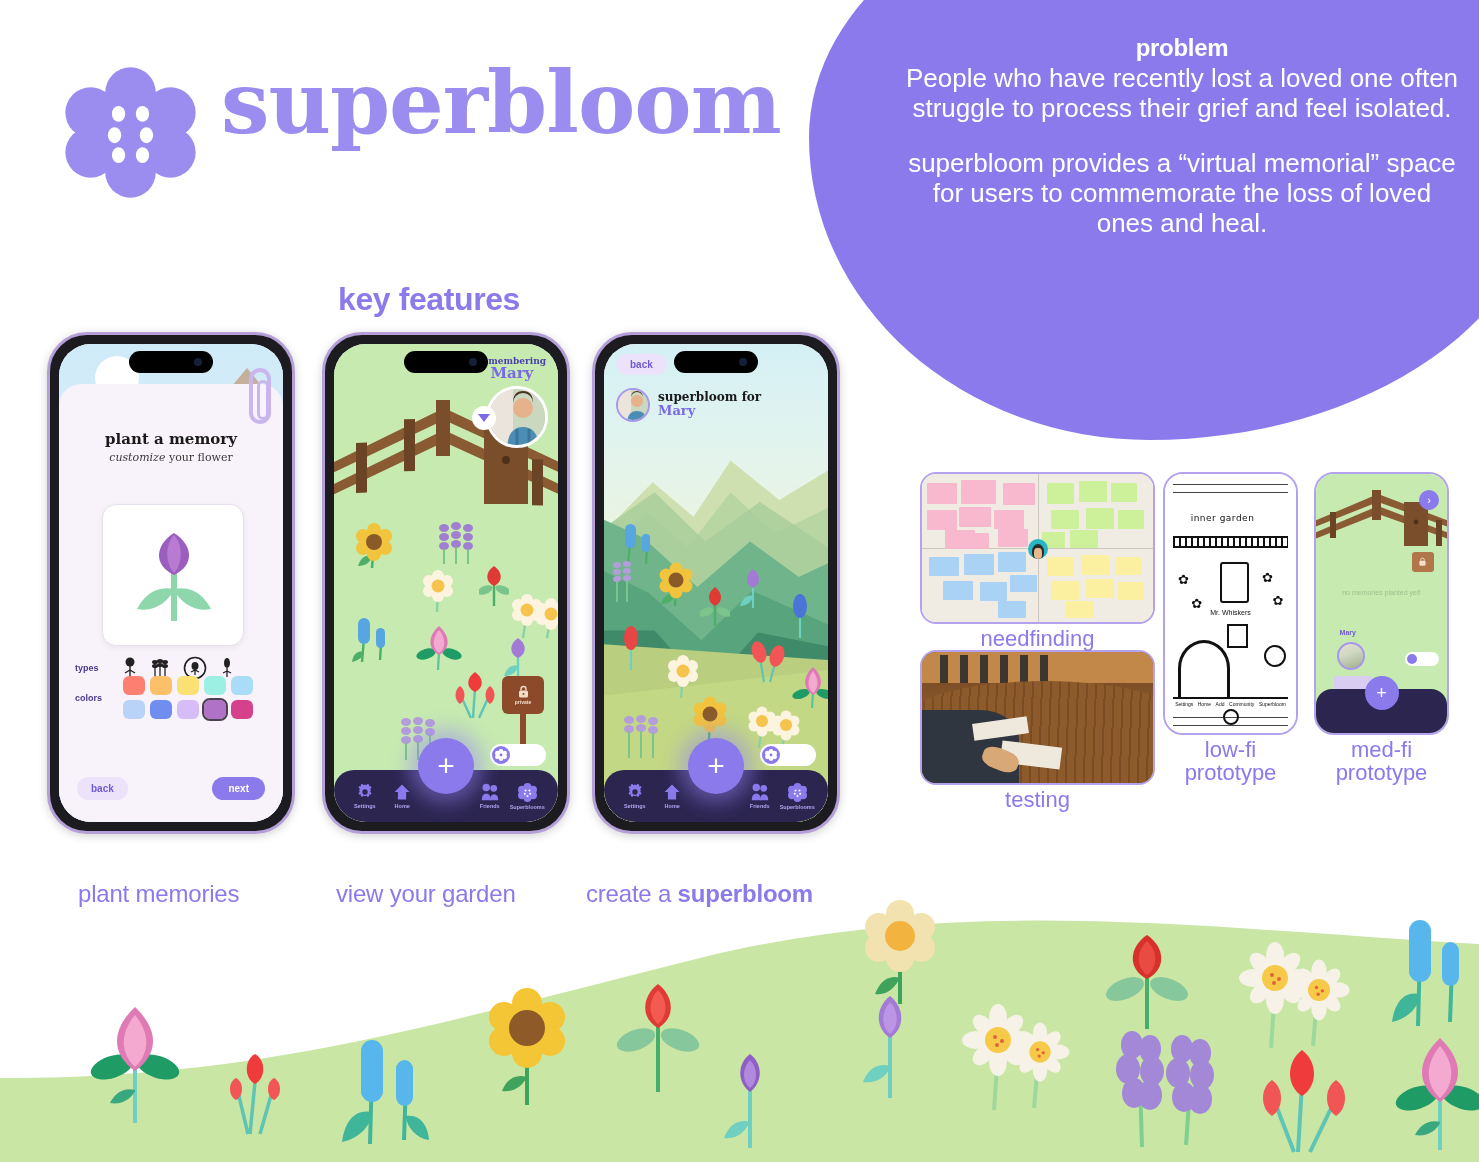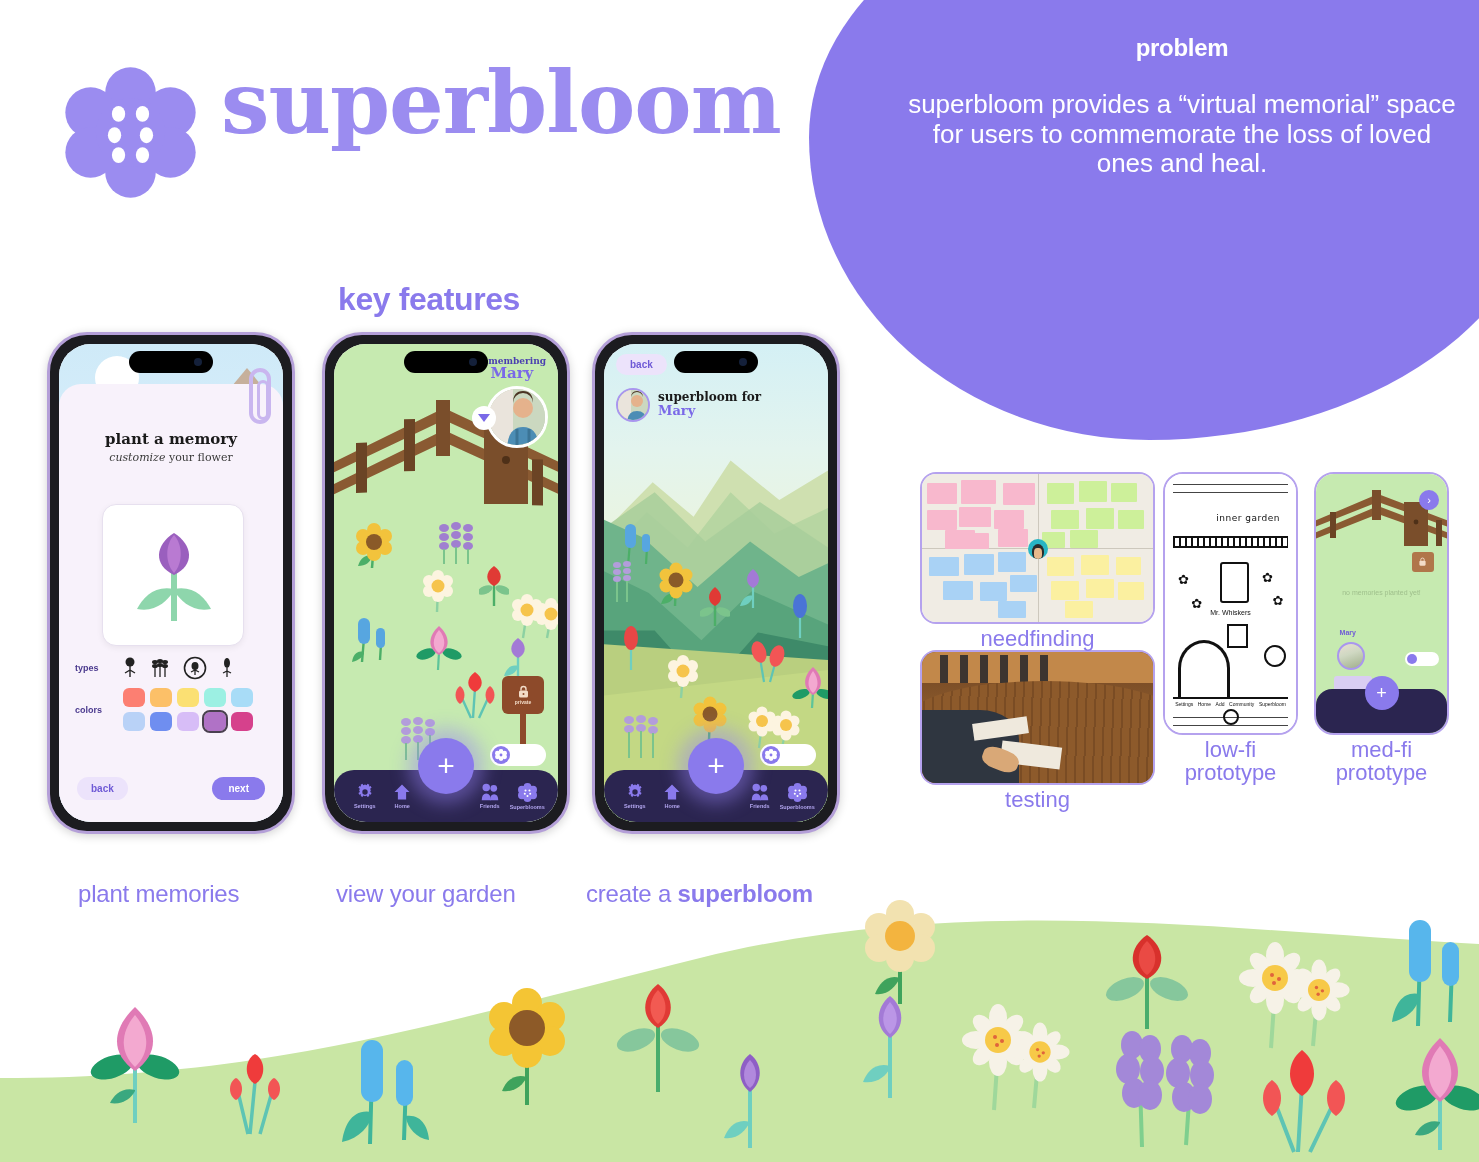--- a/index.html
+++ b/index.html
@@ -185,21 +185,21 @@
   .testing .card1{position:absolute;left:22%;top:52%;width:24%;height:13%;background:#efe9dd;transform:rotate(-8deg);}
   .testing .card2{position:absolute;left:34%;top:70%;width:26%;height:17%;background:#efe9dd;transform:rotate(7deg);}
   .testing .arm{position:absolute;left:0;top:44%;width:42%;height:56%;background:#2f3640;border-radius:0 40% 0 0;}
   .testing .hand{position:absolute;left:26%;top:74%;width:16%;height:16%;border-radius:40%;background:#d9a877;transform:rotate(20deg);}
   .testing .top{position:absolute;left:0;right:0;top:0;height:24%;background:#c2884a;}
   .testing .legs{position:absolute;left:8%;top:2%;width:50%;height:22%;background:repeating-linear-gradient(90deg,#3d3530 0 8px,#c2884a 8px 20px);}
 
   
   .lofi{position:relative;width:100%;height:100%;background:#fff;}
   .lofi .ln{position:absolute;left:6%;right:6%;height:1px;background:#444;}
-  .lofi .ttl{position:absolute;left:0;right:16px;top:15%;text-align:right;font-family:"DejaVu Sans",sans-serif;font-size:9px;color:#111;letter-spacing:.5px;}
+  .lofi .ttl{position:absolute;left:0;right:16px;top:15%;text-align:center;font-family:"DejaVu Sans",sans-serif;font-size:9px;color:#111;letter-spacing:.5px;}
   .lofi .fence{position:absolute;left:6%;right:6%;top:24%;height:12px;background:repeating-linear-gradient(90deg,#111 0 2px,transparent 2px 6px);border-top:2px solid #111;border-bottom:2px solid #111;}
   .lofi .box{position:absolute;left:42%;top:34%;width:22%;height:16%;border:2px solid #111;border-radius:3px;}
   .lofi .whisk{position:absolute;left:0;right:0;top:52%;text-align:center;font-size:7px;color:#111;}
   .lofi .bench{position:absolute;left:47%;top:58%;width:16%;height:9%;border:2px solid #111;}
   .lofi .arch{position:absolute;left:10%;top:64%;width:40%;height:22%;border:3px solid #111;border-radius:60% 60% 0 0;border-bottom:none;}
   .lofi .circ{position:absolute;right:8%;top:66%;width:22px;height:22px;border:2px solid #111;border-radius:50%;}
   .lofi .navln{position:absolute;left:6%;right:6%;top:86%;height:2px;background:#111;}
   .lofi .navi{position:absolute;left:6%;right:6%;top:87.5%;display:flex;justify-content:space-around;}
   .lofi .navi i{font-style:normal;font-size:5px;color:#111;text-align:center;}
   .lofi .home{position:absolute;left:50%;transform:translateX(-50%);bottom:3%;width:16px;height:16px;border:2px solid #111;border-radius:50%;}
@@ -429,20 +429,21 @@
     <path d="M55 96 C42 93 34 101 30 109 C42 111 51 105 55 97Z" fill="#3aa87f"></path>
     <ellipse cx="32" cy="72" rx="22" ry="11" fill="#1f9b66" transform="rotate(-18 32 72)"></ellipse>
     <ellipse cx="78" cy="72" rx="22" ry="11" fill="#1f9b66" transform="rotate(18 78 72)"></ellipse>
     <path d="M55 12 C78 34 80 58 55 76 C30 58 32 34 55 12Z" fill="#e07ab5"></path>
     <path d="M55 20 C70 38 70 58 55 72 C40 58 40 38 55 20Z" fill="#f3a9d0"></path>
   </svg>
 
   <div class="blob"></div>
   <div class="blob-text">
     <div class="blob-h">problem</div>
+    <div class="blob-p">People who have recently lost a loved one often struggle to process their grief and feel isolated.</div>
     <div class="blob-gap"></div>
     <div class="blob-p">superbloom provides a “virtual memorial” space for users to commemorate the loss of loved ones and heal.</div>
   </div>
 
   <div class="logo-wrap">
     <div class="logo-mark">
       <svg viewBox="0 0 100 100" width="133" height="133">
         <g fill="#9b8cf0">
           <circle cx="50" cy="20" r="19"></circle>
             <circle cx="50" cy="80" r="19"></circle>
@@ -513,21 +514,21 @@
                 <path d="M12 6 a3.5 4 0 1 1 0 8 a3.5 4 0 1 1 0 -8" fill="#222"></path>
                 <path d="M12 11 L12 19 M12 14 L8 16 M12 14 L16 16" stroke="#222" stroke-width="1.3" fill="none"></path>
               </svg>
             <svg width="12" height="22" viewBox="0 0 12 22">
                 <ellipse cx="6" cy="6" rx="3" ry="5" fill="#222"></ellipse>
                 <path d="M6 11 L6 20 M6 14 L2 16 M6 14 L10 16" stroke="#222" stroke-width="1.3" fill="none"></path>
               </svg>
           </div>
         </div>
 
-        <div class="p1-row" style="top:304px;">
+        <div class="p1-row" style="top:292px;">
           <div class="p1-lab">colors</div>
           <div class="p1-swatches">
             <div class="p1-swrow">
               <div class="sw" style="background:#fc7f72"></div>
               <div class="sw" style="background:#fcc068"></div>
               <div class="sw" style="background:#fbe073"></div>
               <div class="sw" style="background:#9cf0e3"></div>
               <div class="sw" style="background:#a8dcf7"></div>
             </div>
             <div class="p1-swrow">

